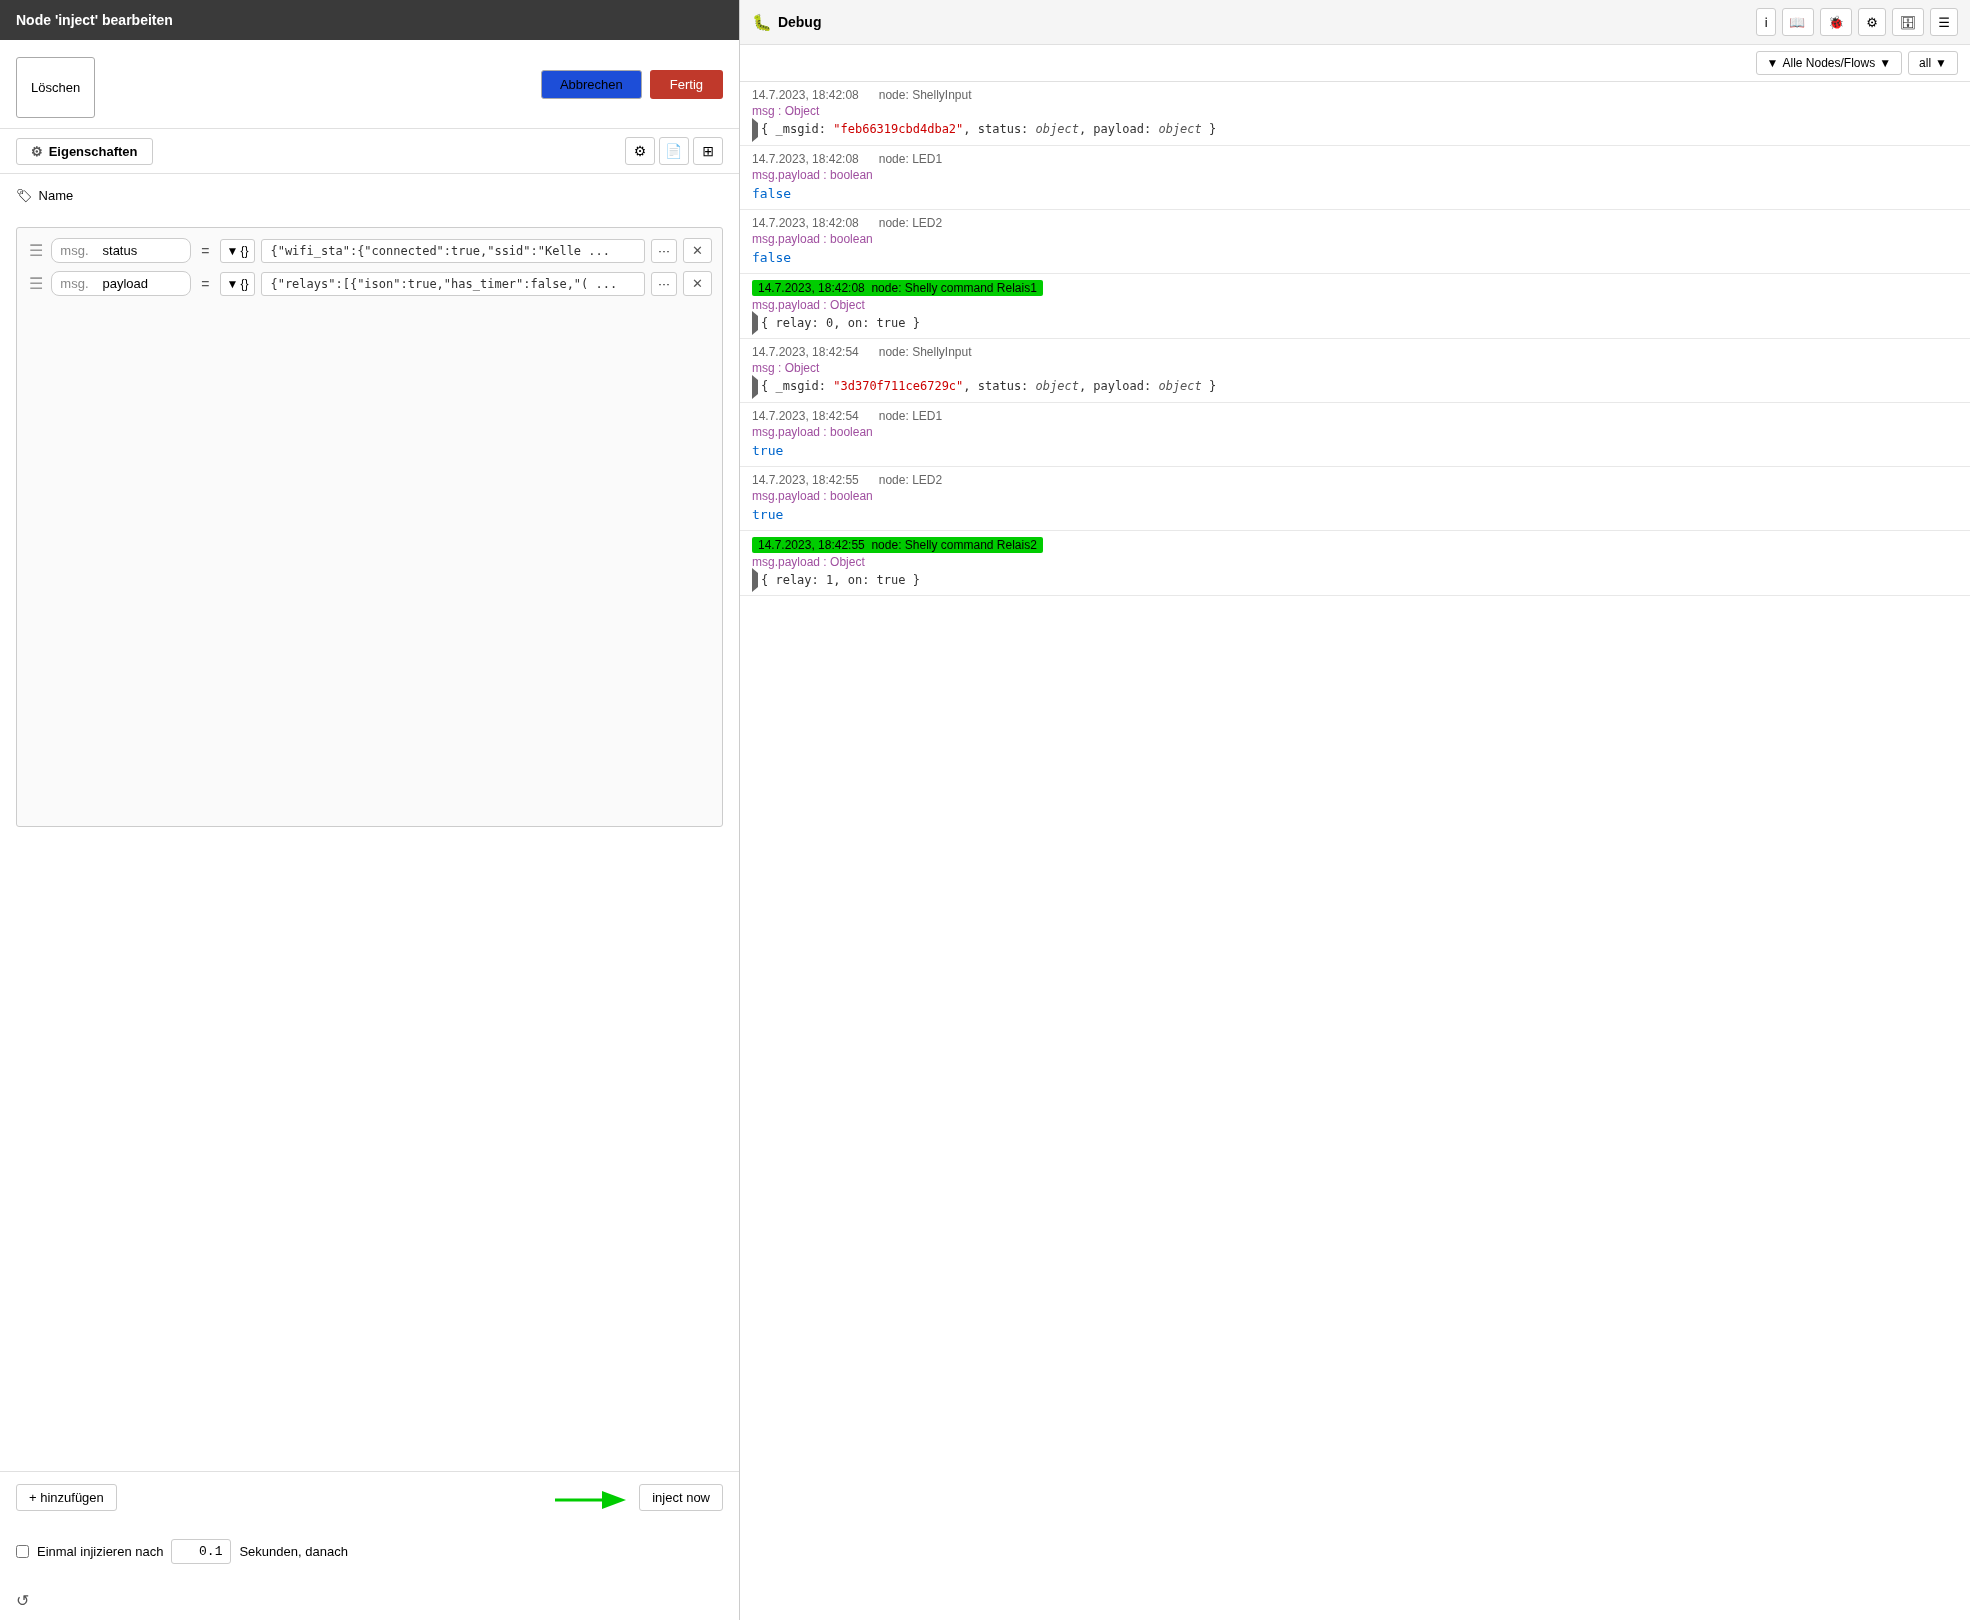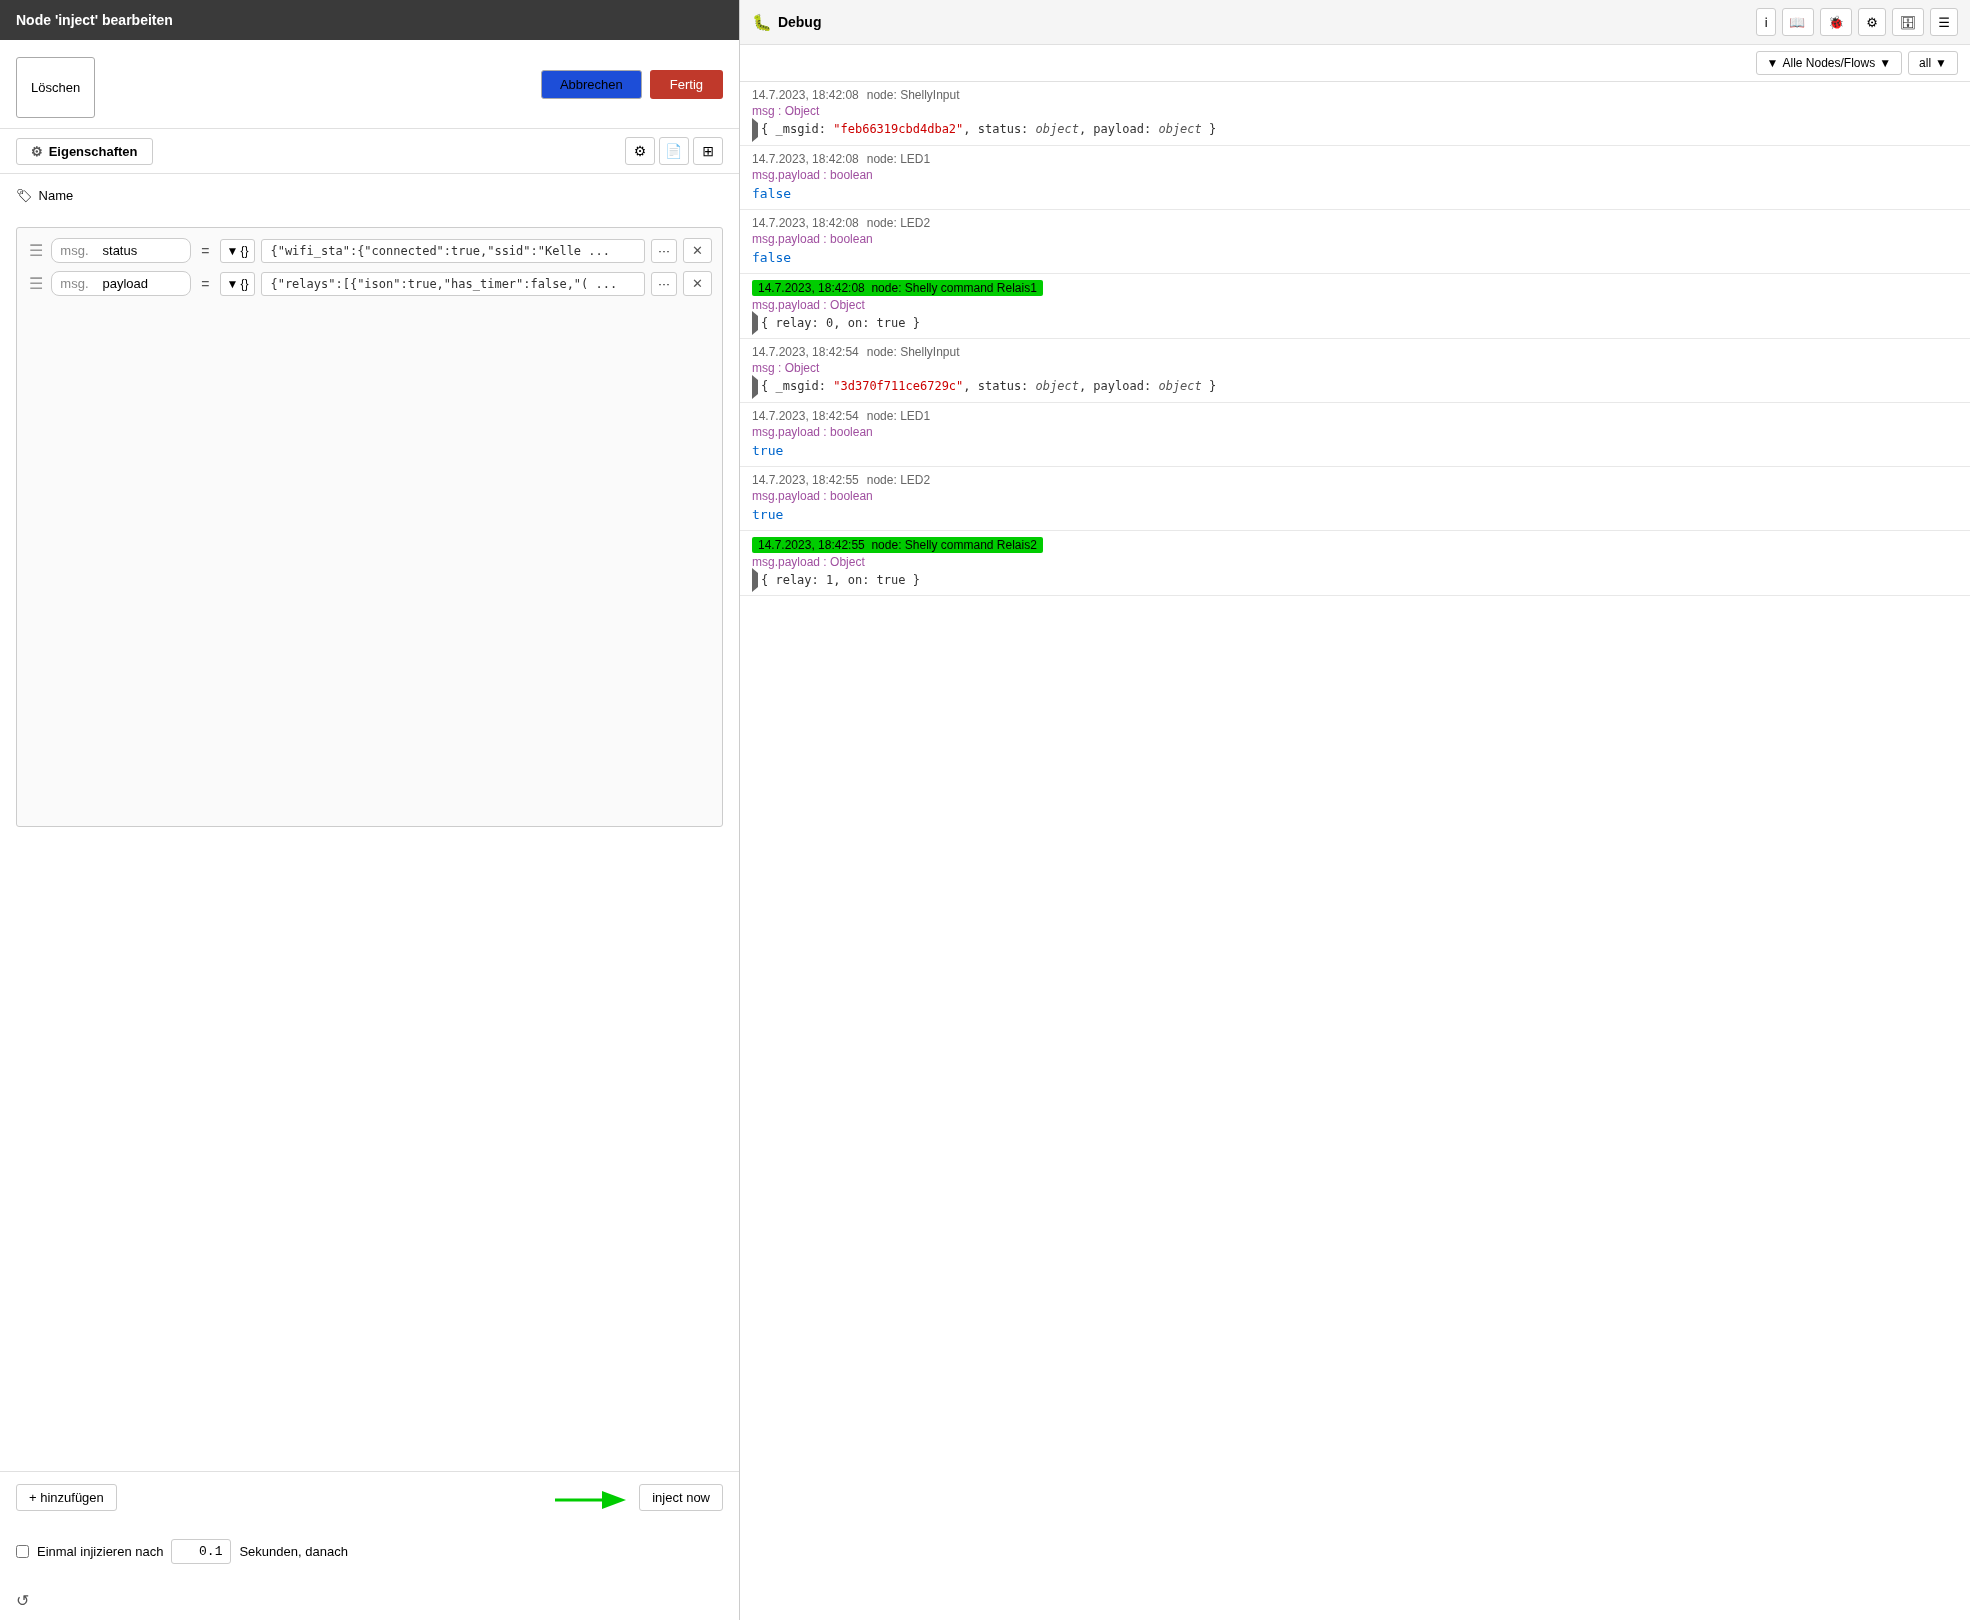--- a/index.html
+++ b/index.html
@@ -396,21 +396,21 @@
     }
 
     .debug-msg {
       border-bottom: 1px solid #e8e8e8;
       padding: 6px 12px;
     }
 
     .debug-meta {
       display: flex;
       align-items: center;
-      gap: 8px;
+      gap: 20px;
       margin-bottom: 2px;
     }
 
     .debug-time {
       color: #666;
       font-size: 12px;
     }
 
     .debug-node {
       color: #666;

